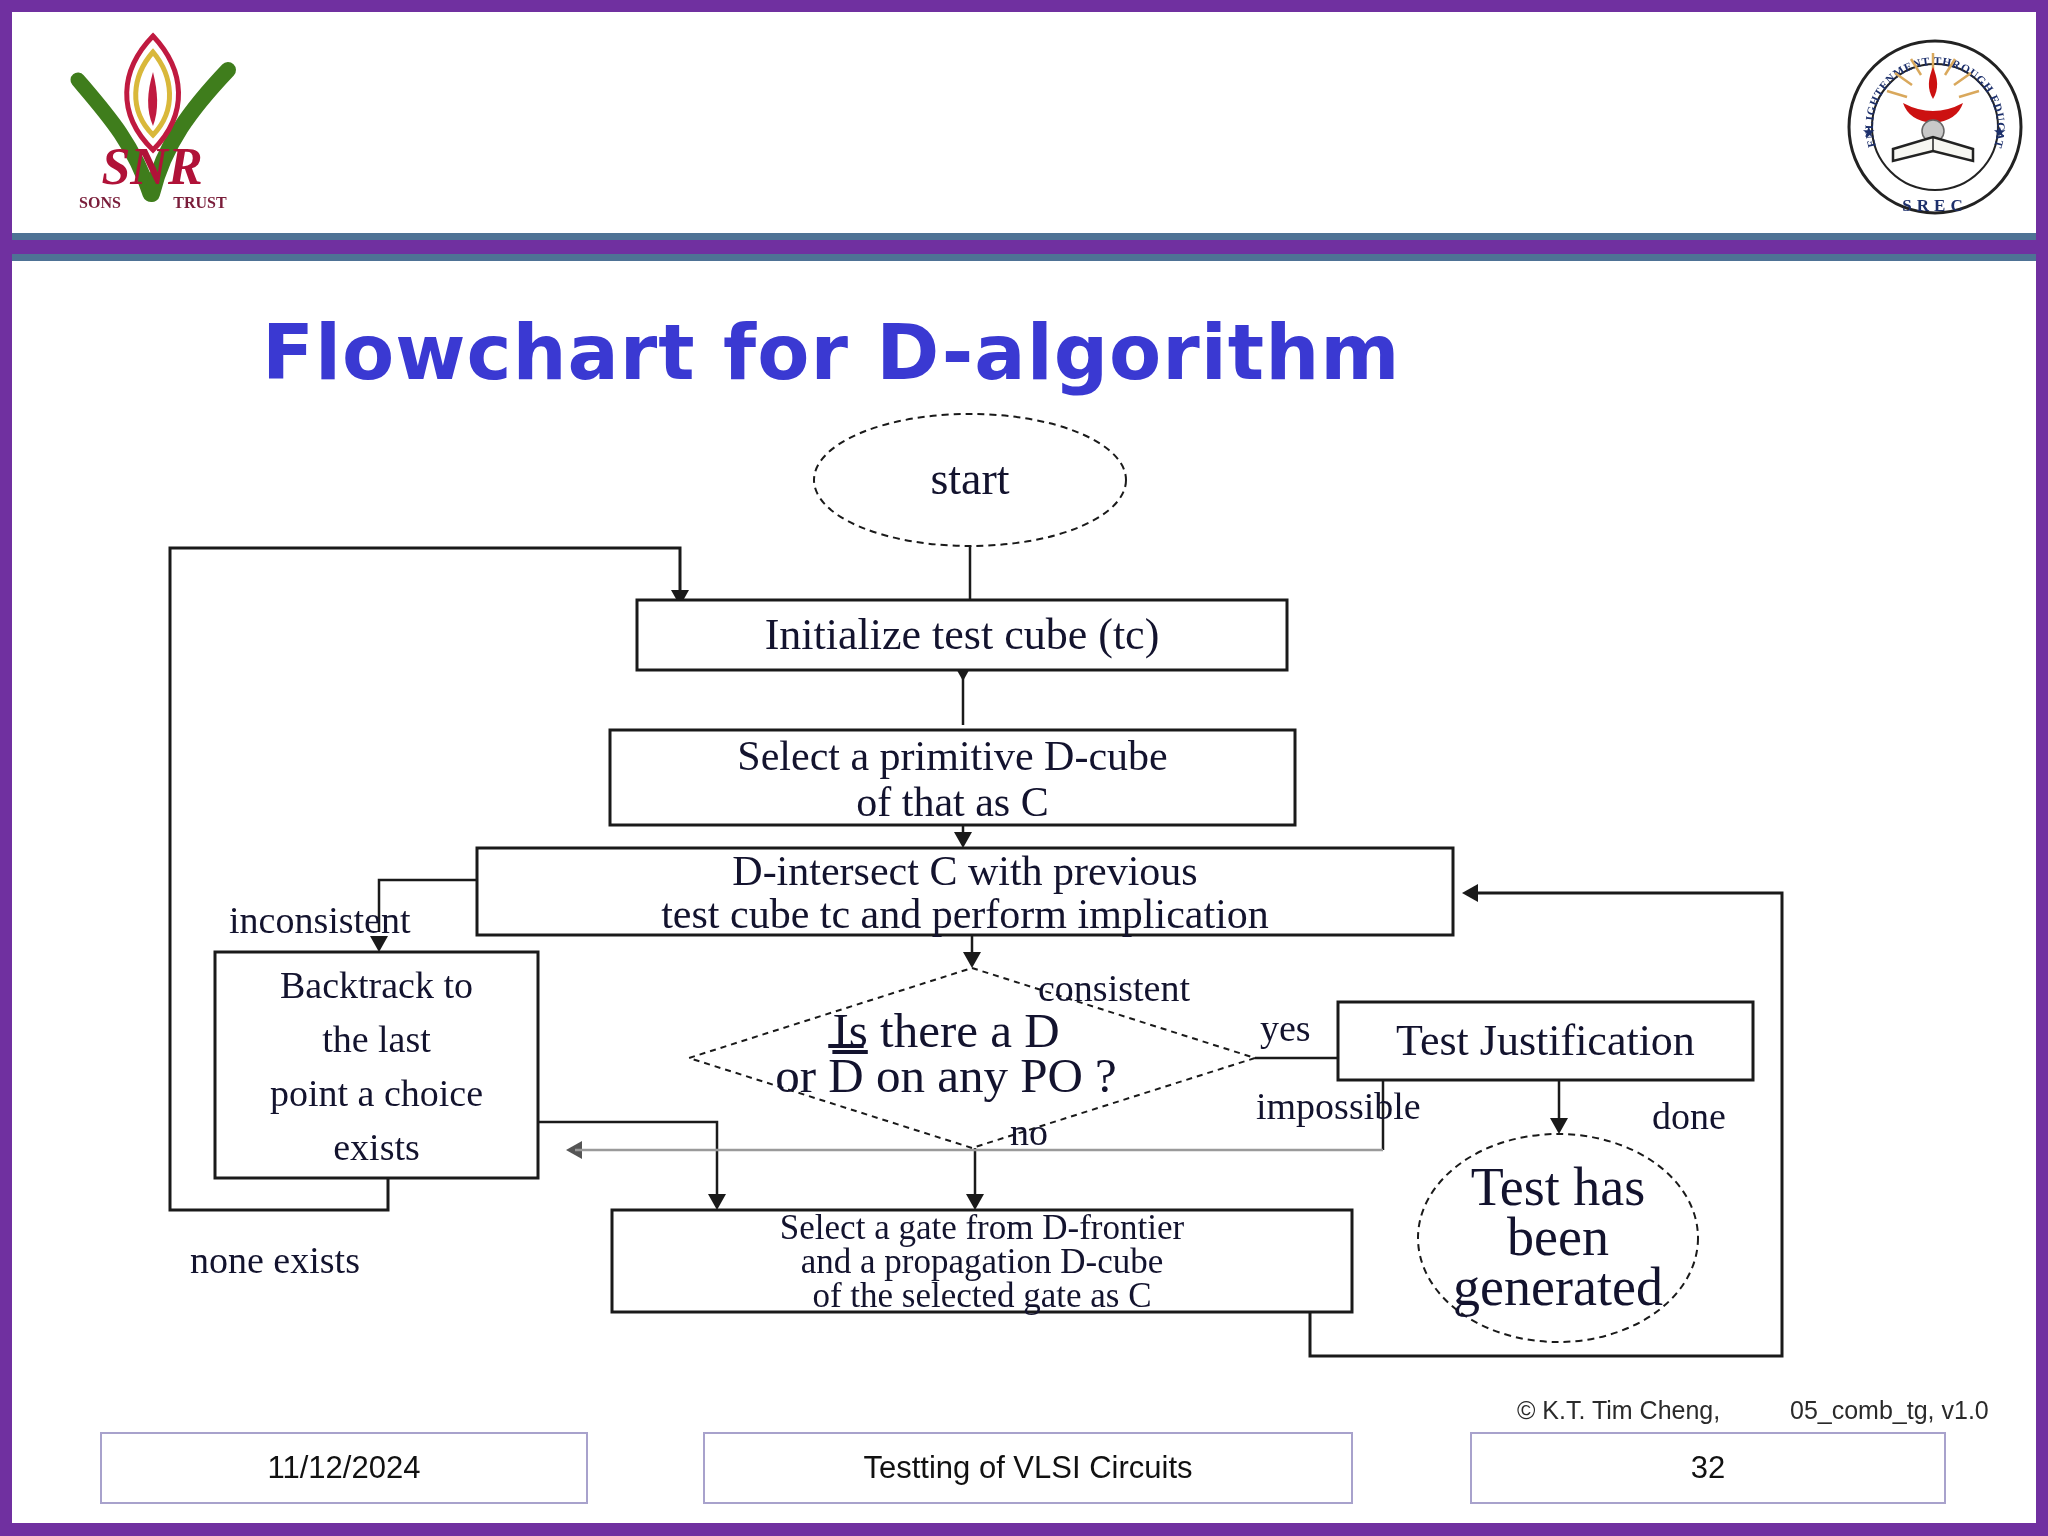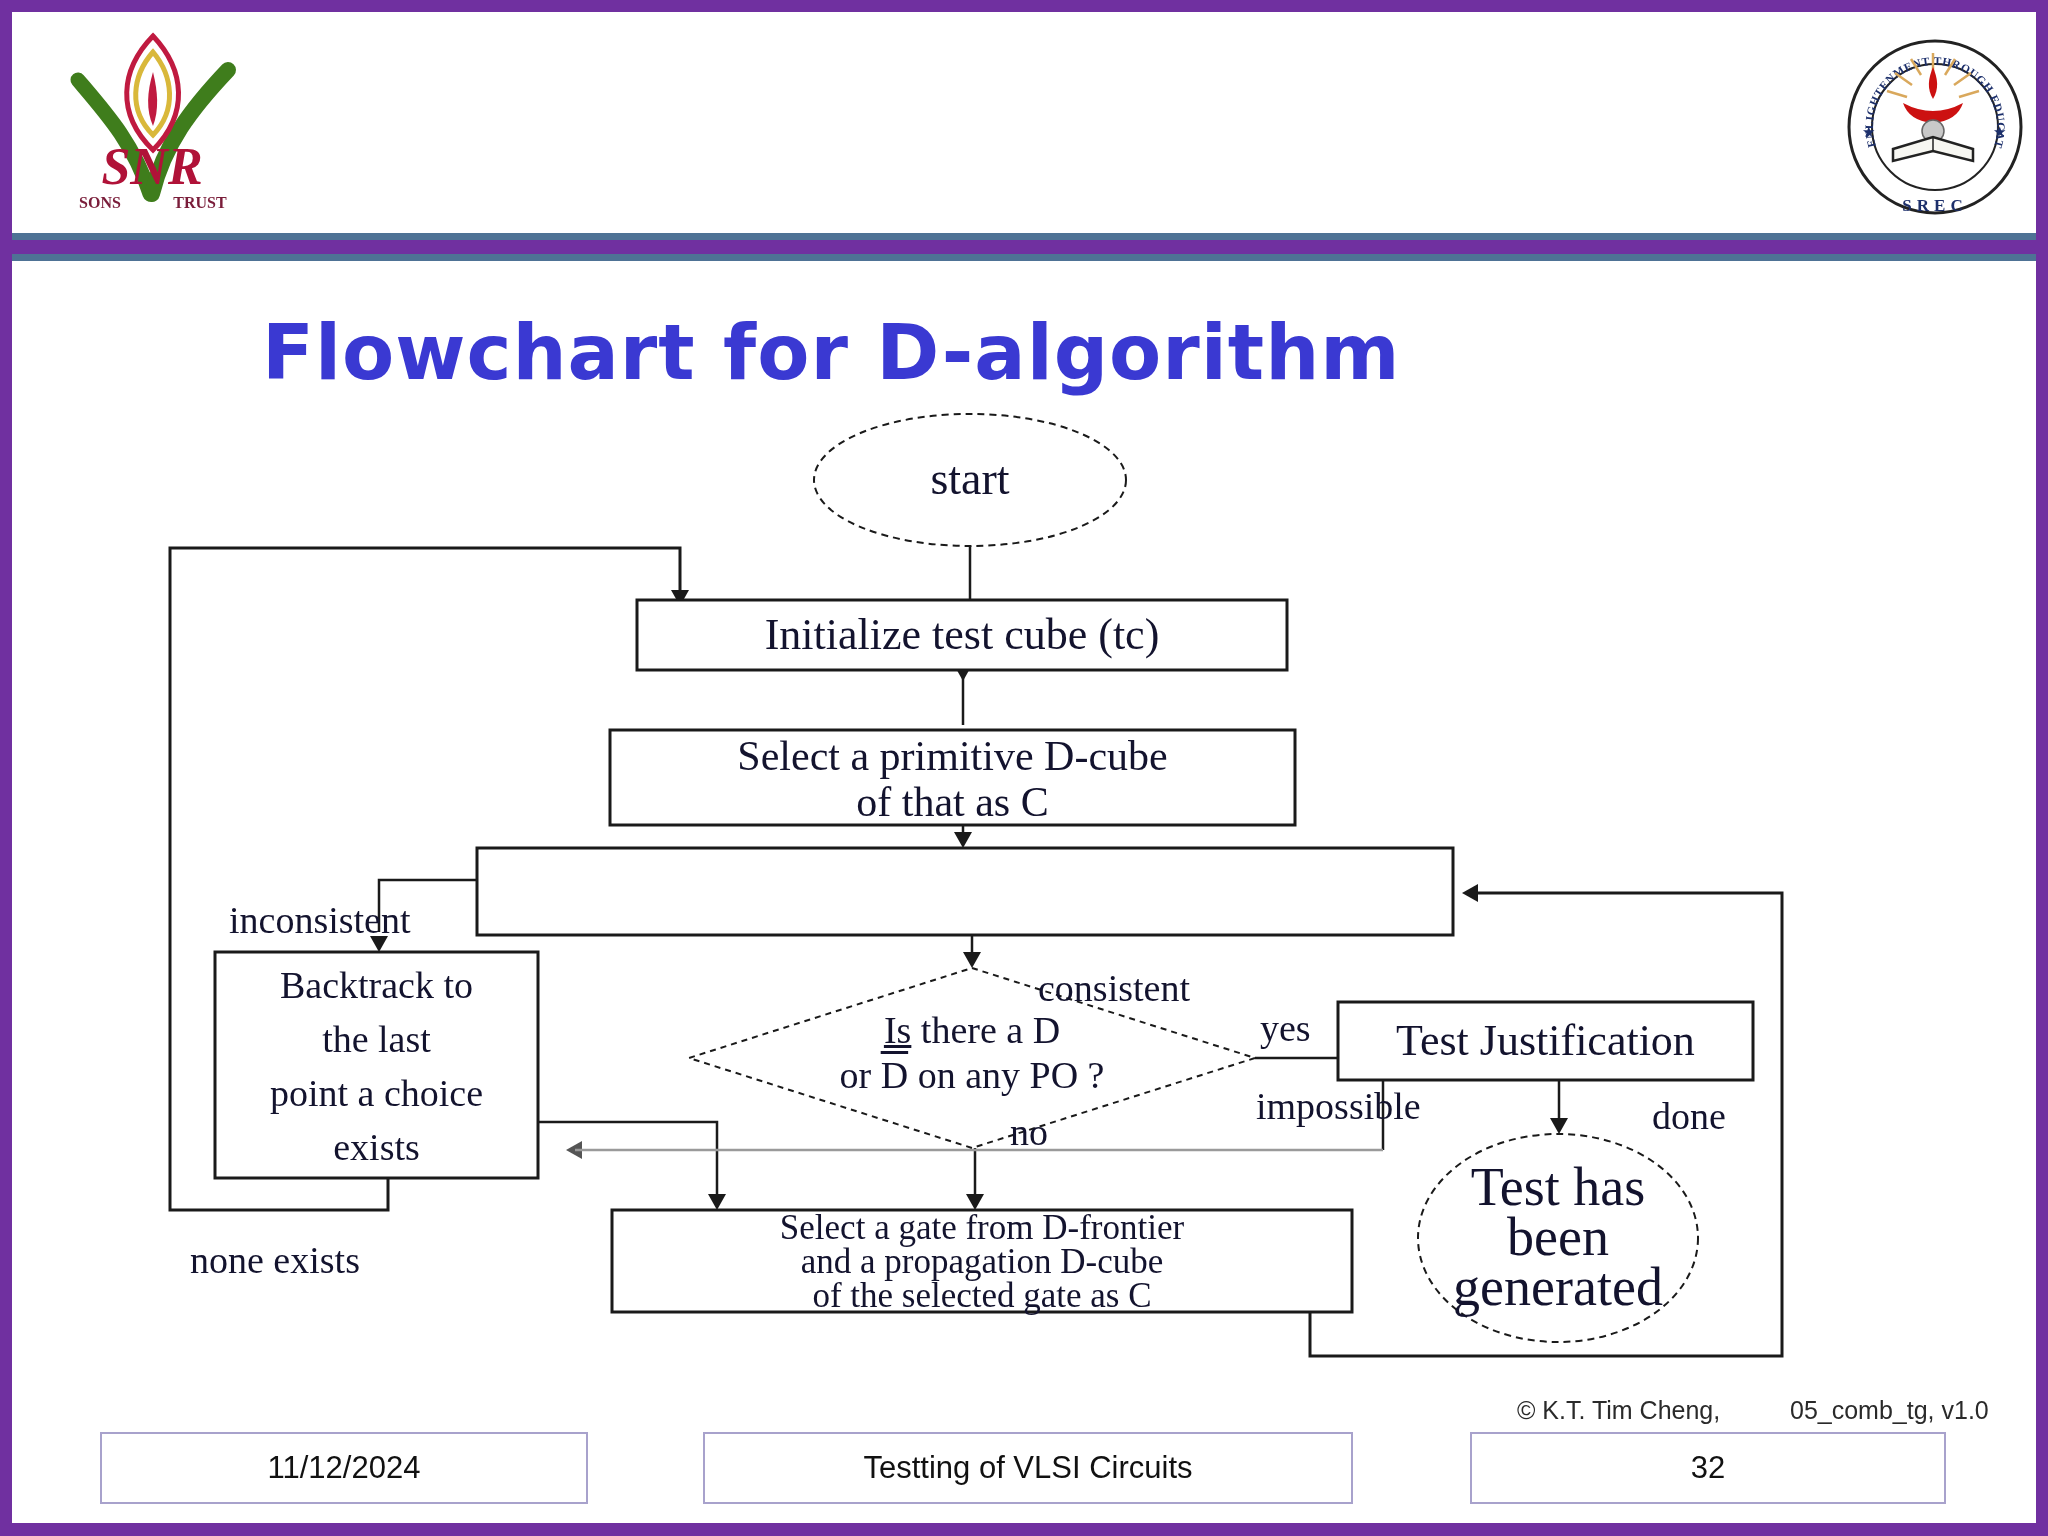--- a/index.html
+++ b/index.html
@@ -137,22 +137,26 @@
 
   <div class="fc-label" style="left:815px;top:452px;width:310px;font-size:46px;">start</div>
 
   <div class="fc-label" style="left:637px;top:600px;width:650px;height:70px;line-height:70px;font-size:44px;">Initialize test cube (tc)</div>
 
   <div class="fc-label" style="left:610px;top:733px;width:685px;font-size:42px;line-height:46px;">
     <div>Select a primitive D-cube</div>
     <div>of that as C</div>
   </div>
 
-
-  <div class="fc-label" style="left:689px;top:1008px;width:566px;font-size:38px;line-height:45px;">
+  <div class="fc-label" style="left:477px;top:850px;width:976px;font-size:42px;line-height:43px;">
+    <div>D-intersect C with previous</div>
+    <div>test cube tc and perform implication</div>
+  </div>
+
+  <div class="fc-label" style="left:663px;top:1008px;width:566px;font-size:49px;line-height:45px;">
     <div><span class="underbar">Is</span><span> there a D</span></div>
     <div><span>or </span><span class="overbar">D</span><span> on any PO ?</span></div>
   </div>
 
   <div class="fc-label" style="left:215px;top:958px;width:323px;font-size:38px;line-height:54px;">
     <div>Backtrack to</div>
     <div>the last</div>
     <div>point a choice</div>
     <div>exists</div>
   </div>

